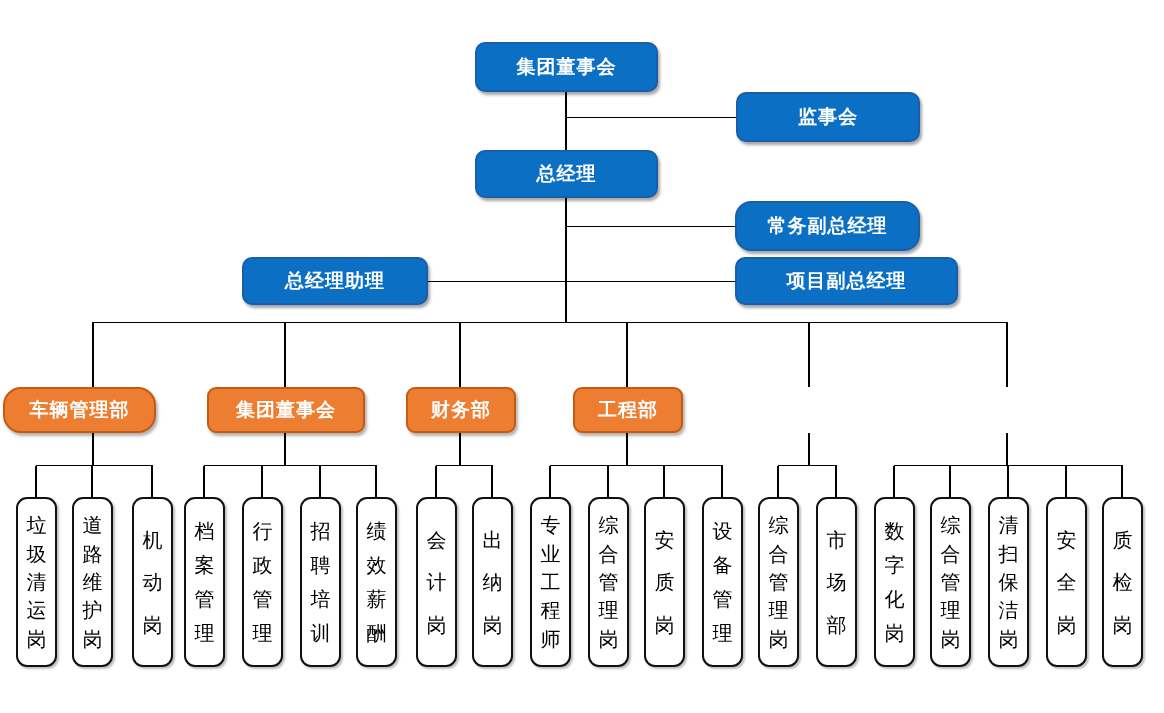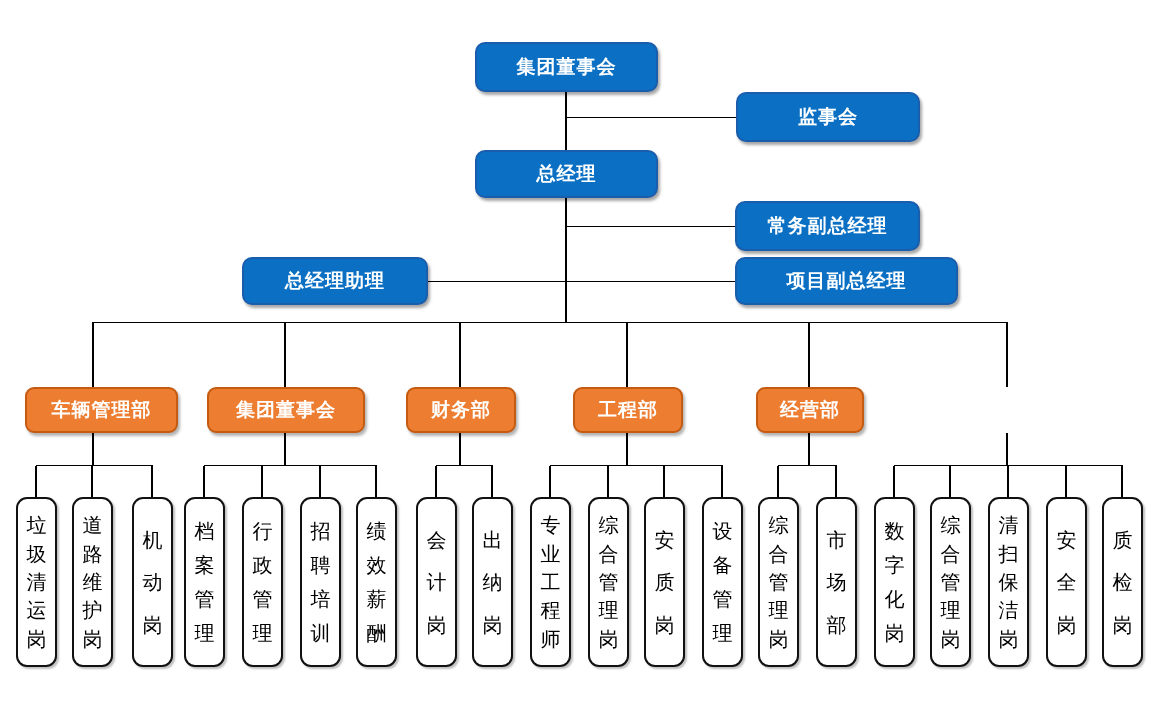--- a/index.html
+++ b/index.html
@@ -112,43 +112,40 @@
     <div class="line" style="left: 1121.3px; top: 466px; width: 1.4px; height: 31px;"></div>
     <div class="node node-blue" style="left: 475px; top: 42px; width: 183px; height: 50px;">
       <span>集团董事会</span>
     </div>
     <div class="node node-blue" style="left: 736px; top: 92px; width: 184px; height: 50px;">
       <span>监事会</span>
     </div>
     <div class="node node-blue" style="left: 475px; top: 150px; width: 183px; height: 48px; text-align: right;">
       <span>总经理</span>
     </div>
-    <div class="node node-blue" style="left: 735px; top: 201px; width: 185px; height: 50px;">
+    <div class="node node-blue" style="left: 735px; top: 201px; width: 185px; height: 50px; border-radius: 16px;">
       <span>常务副总经理</span>
     </div>
     <div class="node node-blue" style="left: 242px; top: 257px; width: 186px; height: 48px;">
       <span>总经理助理</span>
     </div>
     <div class="node node-blue" style="left: 735px; top: 257px; width: 223px; height: 48px;">
       <span>项目副总经理</span>
     </div>
-    <div class="node node-orange" style="left: 25px; top: 387px; width: 153px; height: 46px;">
+    <div class="node node-orange" style="left: 3px; top: 387px; width: 153px; height: 46px; border-radius: 18px;">
       <span>车辆管理部</span>
     </div>
     <div class="node node-orange" style="left: 207px; top: 387px; width: 158px; height: 46px;">
       <span>集团董事会</span>
     </div>
     <div class="node node-orange" style="left: 406px; top: 387px; width: 110px; height: 46px;">
       <span>财务部</span>
     </div>
     <div class="node node-orange" style="left: 573px; top: 387px; width: 110px; height: 46px;">
       <span>工程部</span>
-    </div>
-    <div class="node node-orange" style="left: 756px; top: 387px; width: 108px; height: 46px;">
-      <span>经营部</span>
     </div>
     <div class="node node-position" style="left: 16px; top: 497px; width: 41px; height: 170px;">
       <span class="ch">垃</span>
       <span class="ch">圾</span>
       <span class="ch">清</span>
       <span class="ch">运</span>
       <span class="ch">岗</span>
     </div>
     <div class="node node-position" style="left: 72px; top: 497px; width: 41px; height: 170px;">
       <span class="ch">道</span>

